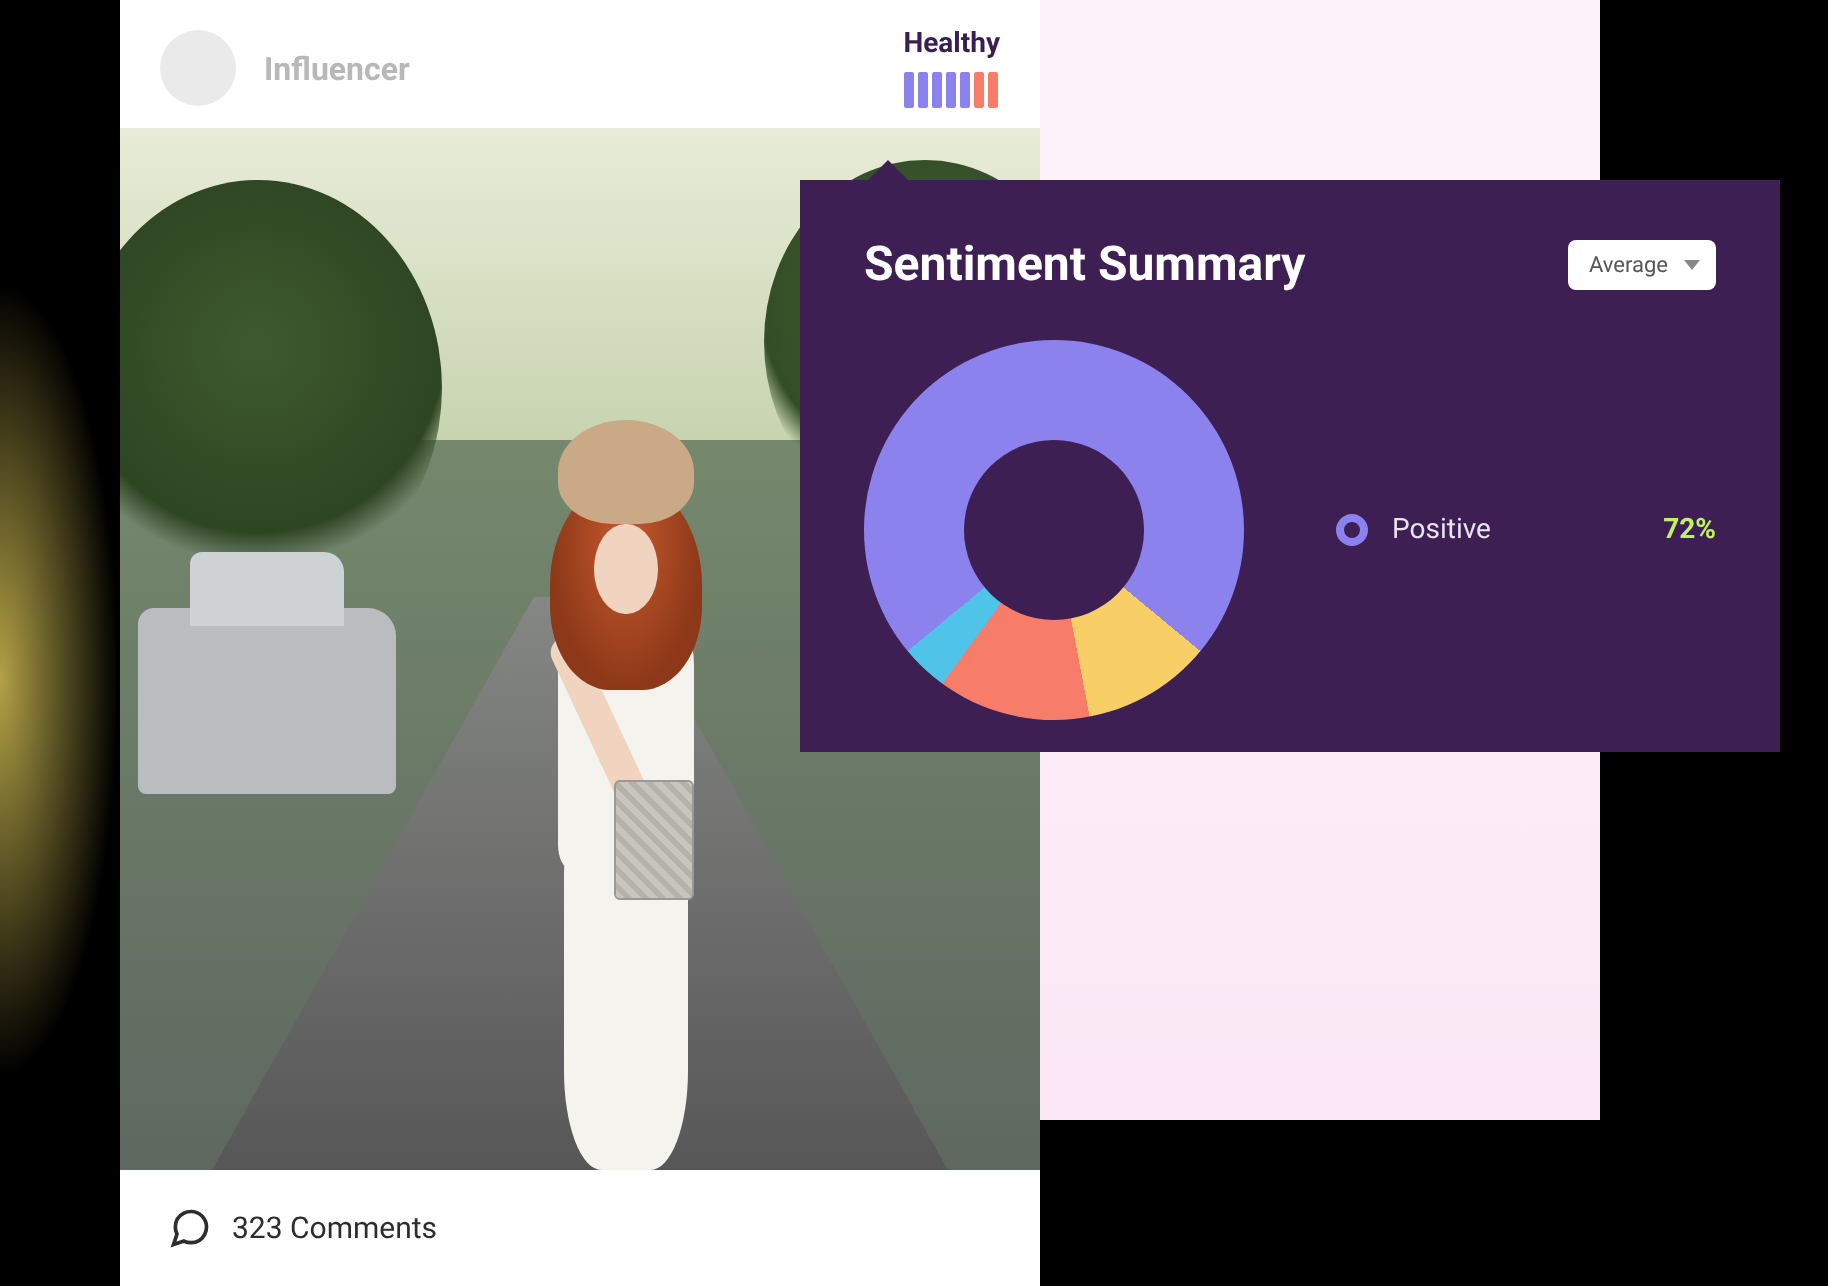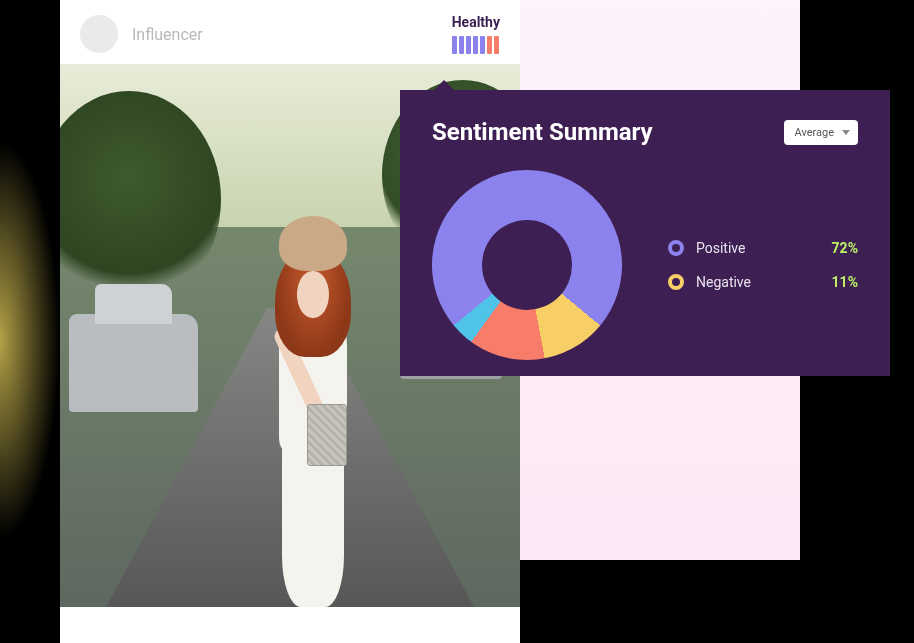--- a/index.html
+++ b/index.html
@@ -44,21 +44,21 @@
     display: flex;
     align-items: center;
     justify-content: space-between;
     padding: 14px 20px 10px 20px;
   }
   .header-left { display: flex; align-items: center; gap: 14px; }
   .avatar {
     width: 38px; height: 38px; border-radius: 50%;
     background: #eaeaea;
   }
-  .username { color: #b8b8b8; font-weight: 400; font-size: 16px; }
+  .username { color: #b8b8b8; font-weight: 700; font-size: 16px; }
   .health-badge { display: flex; flex-direction: column; align-items: flex-start; gap: 6px; }
   .health-label { color: #3a1e52; font-weight: 700; font-size: 14px; }
   .health-bars { display: flex; gap: 2px; }
   .health-bar { width: 5px; height: 18px; border-radius: 1px; }
   .hb-purple { background: #8b82ed; }
   .hb-coral { background: #f77d6a; }
 
   .post-image {
     flex: 1;
     position: relative;
@@ -190,20 +190,28 @@
         <div class="arm"></div>
           <div class="bag"></div>
         <div class="hair"></div>
           <div class="face"></div>
           <div class="hat"></div>
       </div>
     </div>
   </div>
 
   <div class="post-footer">
+    <div class="footer-item">
+      <span class="icon">
+        <svg viewBox="0 0 24 24" fill="none" stroke="#2d2d2d" stroke-width="2">
+          <path d="M21 11.5a8.38 8.38 0 0 1-.9 3.8 8.5 8.5 0 0 1-7.6 4.7 8.38 8.38 0 0 1-3.8-.9L3 21l1.9-5.7a8.38 8.38 0 0 1-.9-3.8 8.5 8.5 0 0 1 4.7-7.6 8.38 8.38 0 0 1 3.8-.9h.5a8.48 8.48 0 0 1 8 8v.5z"></path>
+        </svg>
+      </span>
+      <span>323 Comments</span>
+    </div>
   </div>
 </div>
 
 <div class="sentiment-panel">
   <div class="sp-header">
     <div class="sp-title">Sentiment Summary</div>
     <div class="sp-select">
       <span>Average</span>
     </div>
   </div>
@@ -211,20 +219,15 @@
     <div class="donut-wrap">
       <div class="donut" id="donut" style="--c1: #8b82ed; --e1: 259.2deg; --c2: #f7cf66; --e2: 298.8deg; --c3: #f77d6a; --e3: 345.59999999999997deg; --c4: #4fc4e8; --e4: 360deg; transform: rotate(-129.6deg);"></div>
       <div class="donut-hole"></div>
     </div>
     <div class="legend" id="legend">
         <div class="legend-row">
           <span class="dot" style="border-color:#8b82ed"></span>
           <span class="legend-label">Positive</span>
           <span class="legend-val">72%</span>
         </div>
-        <div class="legend-row">
-          <span class="dot" style="border-color:#f7cf66"></span>
-          <span class="legend-label">Negative</span>
-          <span class="legend-val">11%</span>
-        </div>
       </div>
   </div>
 </div>
 
 </body></html>

